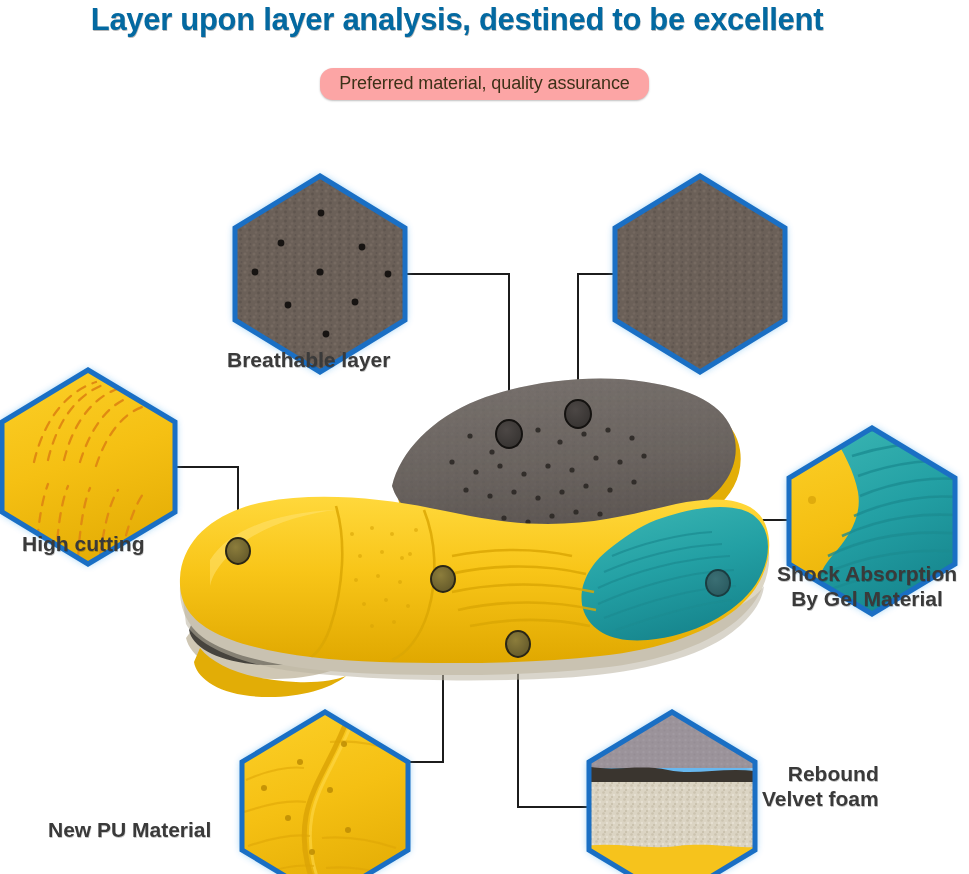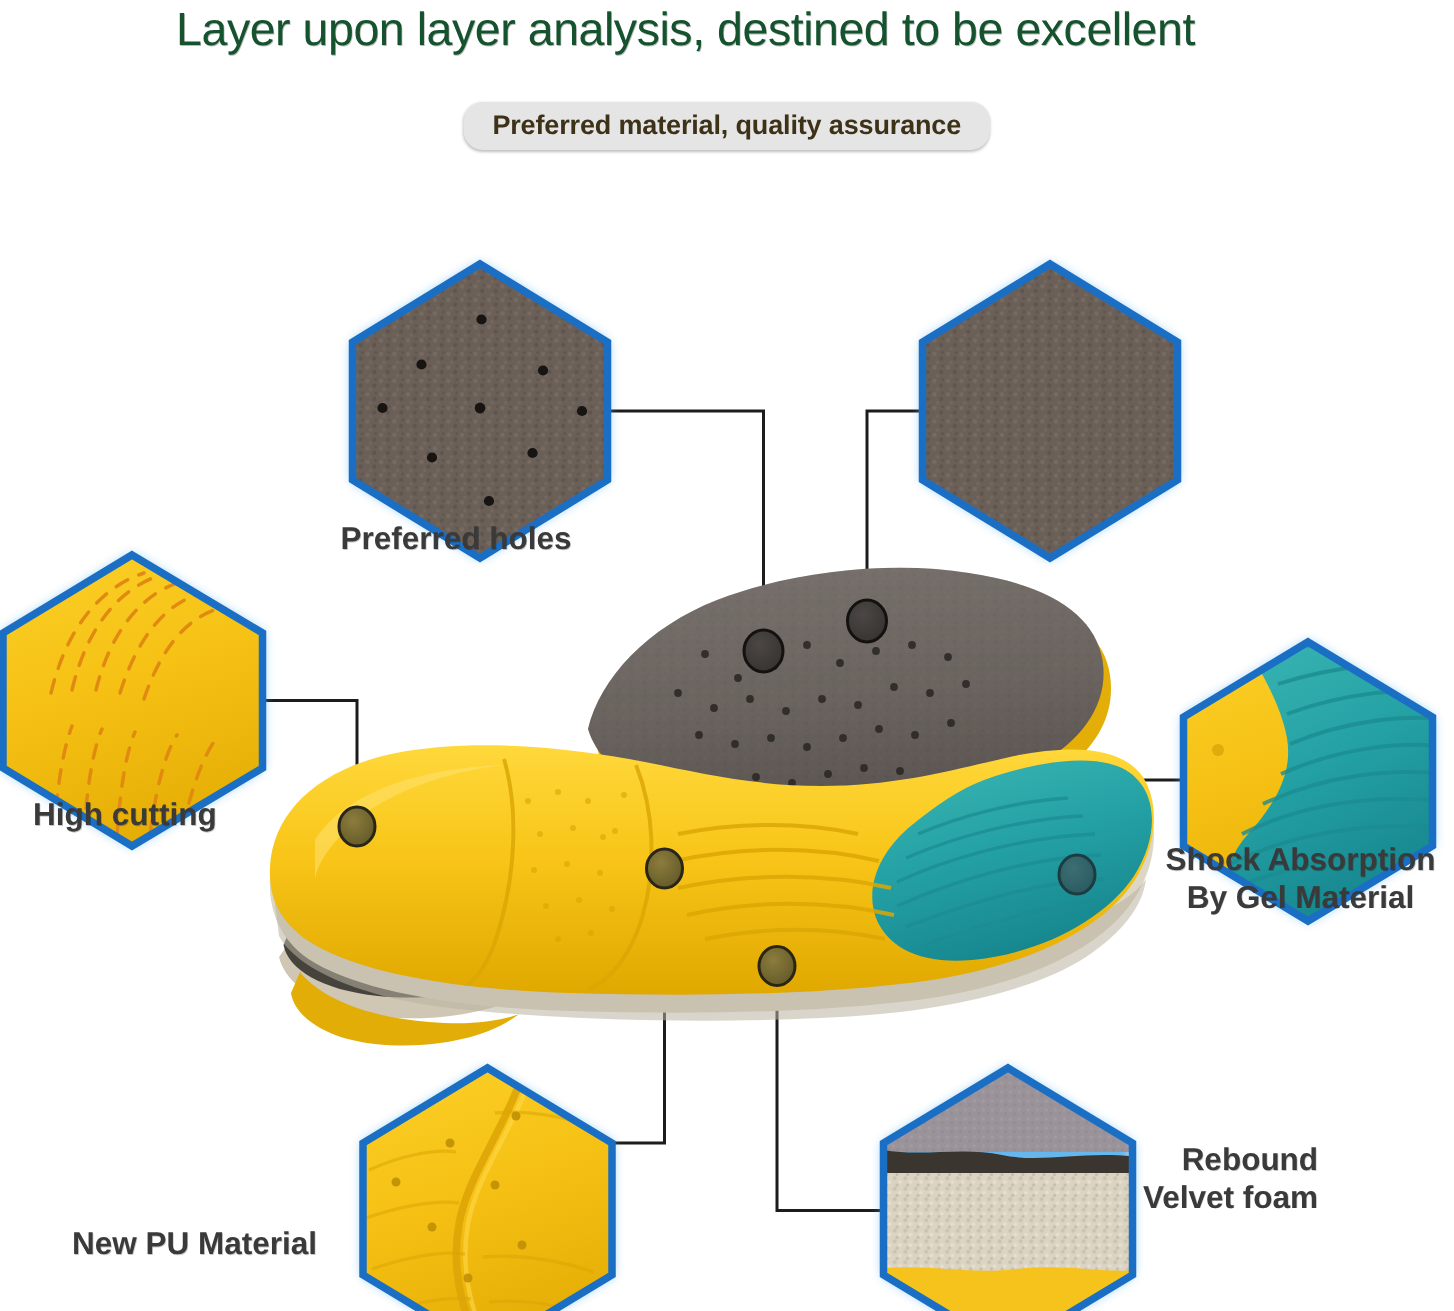--- a/index.html
+++ b/index.html
@@ -19,39 +19,39 @@
     overflow: hidden;
   }
   
   #headline {
     position: absolute;
     left: 0;
     top: 2px;
     width: 914px;
     text-align: center;
     font-size: 31px;
-    font-weight: normal;
-    color: #14532d;
+    font-weight: bold;
+    color: #0369a1;
     letter-spacing: -0.3px;
     white-space: nowrap;
     text-shadow: 0.5px 0.5px 0 rgba(0,0,0,0.28);
   }
   #subheadline-wrap {
     position: absolute;
     left: 0;
     top: 68px;
     width: 969px;
     text-align: center;
   }
   #subheadline {
     display: inline-block;
-    background: #e5e5e5;
+    background: #fca5a5;
     color: #3d3118;
     font-size: 18px;
-    font-weight: bold;
+    font-weight: normal;
     padding: 5px 19px 6px 19px;
     border-radius: 13px;
     letter-spacing: -0.1px;
     box-shadow: 0 1px 2px rgba(0,0,0,0.25);
   }
   
   #art {
     position: absolute;
     left: 0;
     top: 0;
@@ -439,21 +439,21 @@
     <g>
       <ellipse cx="509" cy="434" rx="13" ry="14" fill="url(#dotDark)" stroke="#141210" stroke-width="2"></ellipse>
       <ellipse cx="578" cy="414" rx="13" ry="14" fill="url(#dotDark)" stroke="#141210" stroke-width="2"></ellipse>
       <ellipse cx="238" cy="551" rx="12" ry="13" fill="url(#dotGrad)" stroke="#2a2616" stroke-width="2"></ellipse>
       <ellipse cx="718" cy="583" rx="12" ry="13" fill="url(#dotTeal)" stroke="#1b3d41" stroke-width="2"></ellipse>
       <ellipse cx="443" cy="579" rx="12" ry="13" fill="url(#dotGrad)" stroke="#2a2616" stroke-width="2"></ellipse>
       <ellipse cx="518" cy="644" rx="12" ry="13" fill="url(#dotGrad)" stroke="#2a2616" stroke-width="2"></ellipse>
     </g>
   </svg>
 
-  <div class="label" id="label-breathable">Preferred holes</div>
+  <div class="label" id="label-breathable">Breathable layer</div>
 
 
   <div class="label" id="label-freecut">High cutting</div>
 
   <div class="label" id="label-shock">
     <div>Shock Absorption</div>
     <div>By Gel Material</div>
   </div>
 
   <div class="label" id="label-pu">New PU Material</div>

